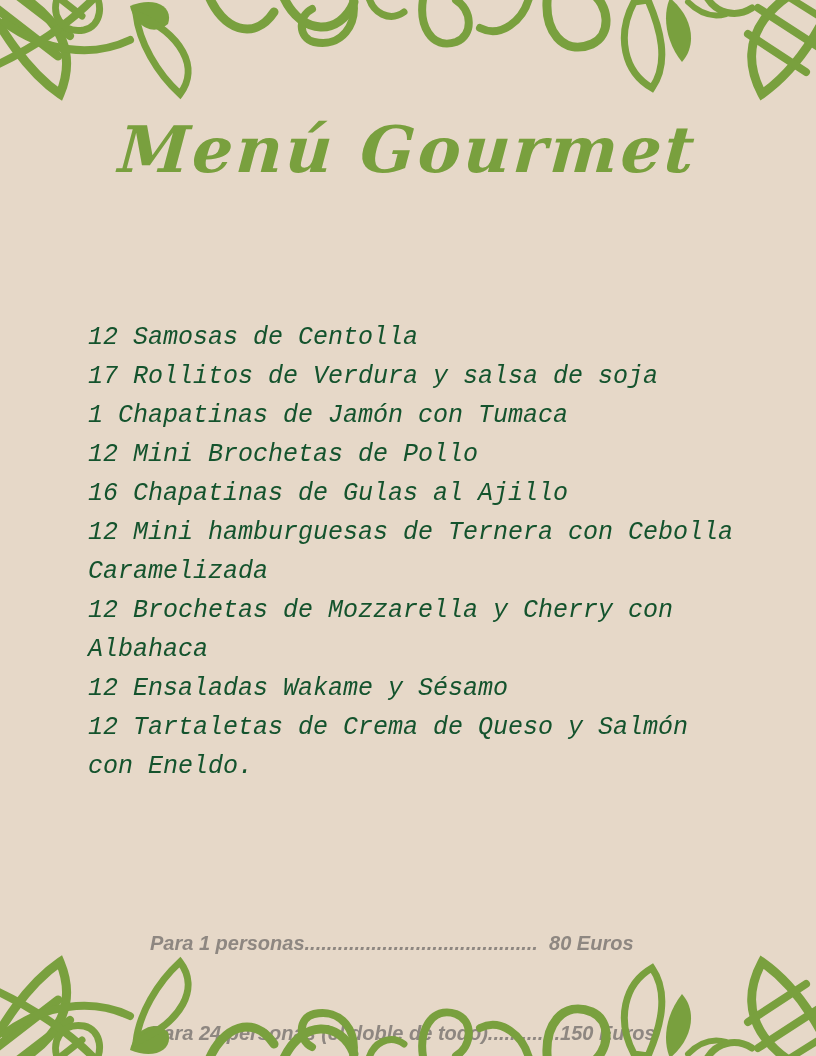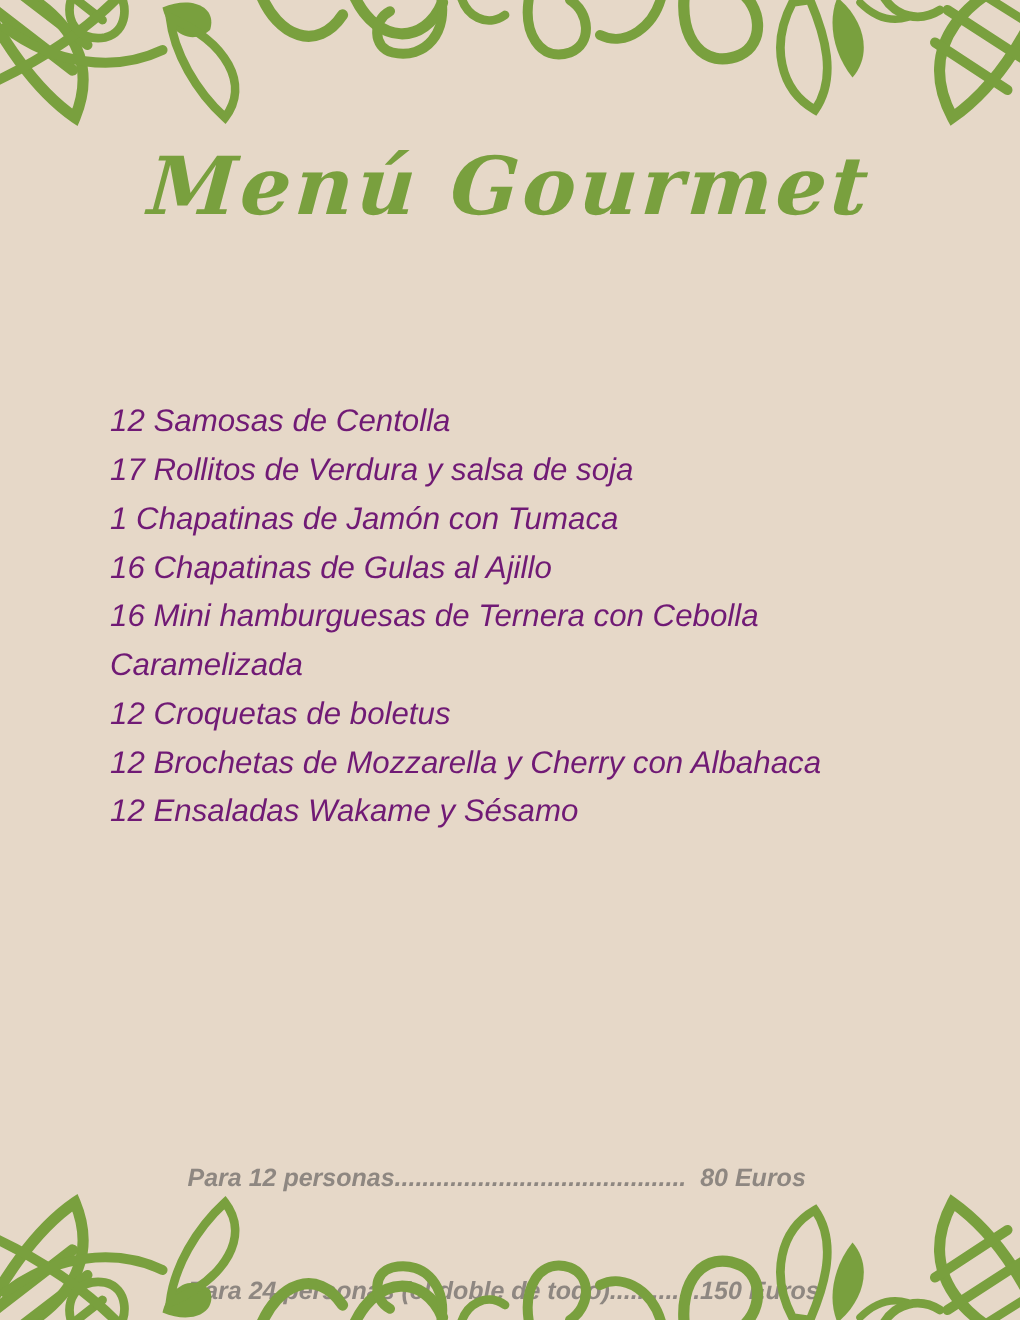--- a/index.html
+++ b/index.html
@@ -46,21 +46,22 @@
 
   .menu-list {
     position: absolute;
     top: 318px;
     left: 88px;
     width: 660px;
     font-style: italic;
     font-weight: 400;
     font-size: 25px;
     line-height: 39px;
-    color: #701a75;
+    color: #14532d;
+    font-family: Liberation Mono, monospace;
   }
 
   .pricing {
     position: absolute;
     top: 868px;
     left: 150px;
     font-style: italic;
     font-weight: bold;
     font-size: 20px;
     line-height: 30px;
@@ -107,29 +108,30 @@
       <path d="M748,34 L806,72" stroke-width="8"></path>
     </g>
   </svg>
 
   <h1 class="title">Menú Gourmet</h1>
 
   <div class="menu-list">
     <div class="menu-item">12 Samosas de Centolla</div>
     <div class="menu-item">17 Rollitos de Verdura y salsa de soja</div>
     <div class="menu-item">1 Chapatinas de Jamón con Tumaca</div>
+    <div class="menu-item">12 Mini Brochetas de Pollo</div>
     <div class="menu-item">16 Chapatinas de Gulas al Ajillo</div>
-    <div class="menu-item">16 Mini hamburguesas de Ternera con Cebolla Caramelizada</div>
-    <div class="menu-item">12 Croquetas de boletus</div>
+    <div class="menu-item">12 Mini hamburguesas de Ternera con Cebolla Caramelizada</div>
     <div class="menu-item">12 Brochetas de Mozzarella y Cherry con Albahaca</div>
     <div class="menu-item">12 Ensaladas Wakame y Sésamo</div>
+    <div class="menu-item">12 Tartaletas de Crema de Queso y Salmón con Eneldo.</div>
   </div>
 
   <div class="pricing">
-    <div class="price-line">Para 12 personas..........................................  80 Euros</div>
+    <div class="price-line">Para 1 personas..........................................  80 Euros</div>
     <div class="price-line">Para 24 personas (el doble de todo).............150 Euros</div>
   </div>
 
   <svg class="deco bottom" viewBox="0 0 816 130" fill="none" stroke="#79a03e" stroke-linecap="round">
     <use href="#leaf-border-shapes"></use>
   </svg>
 
 </div>
 
 </body></html>

